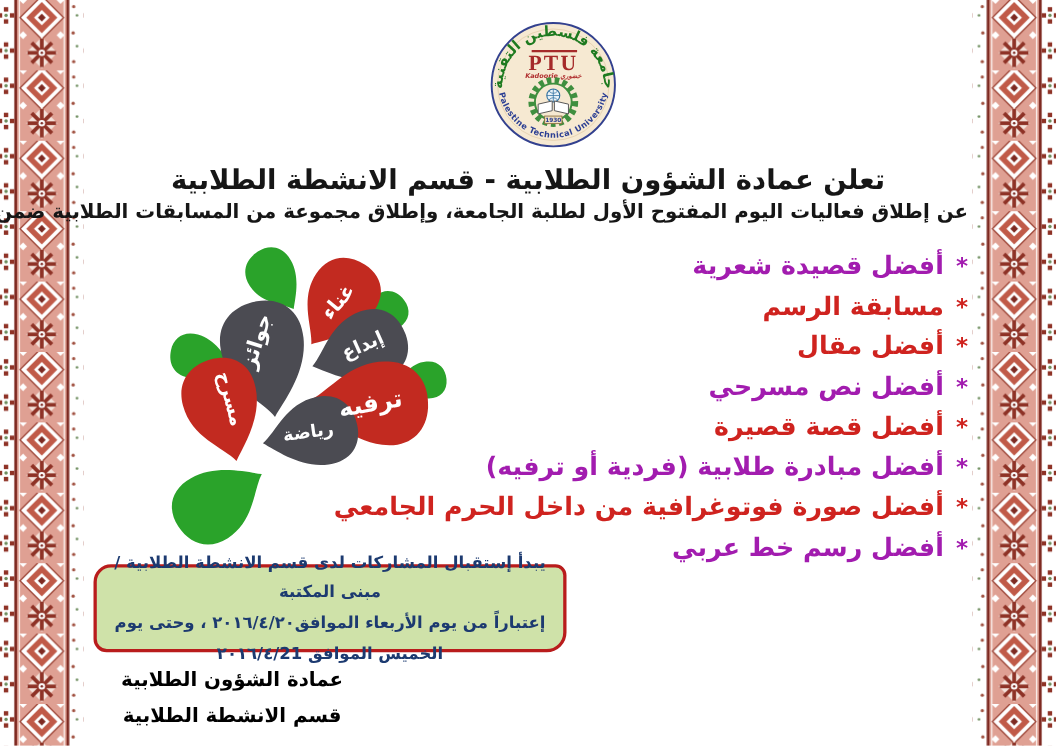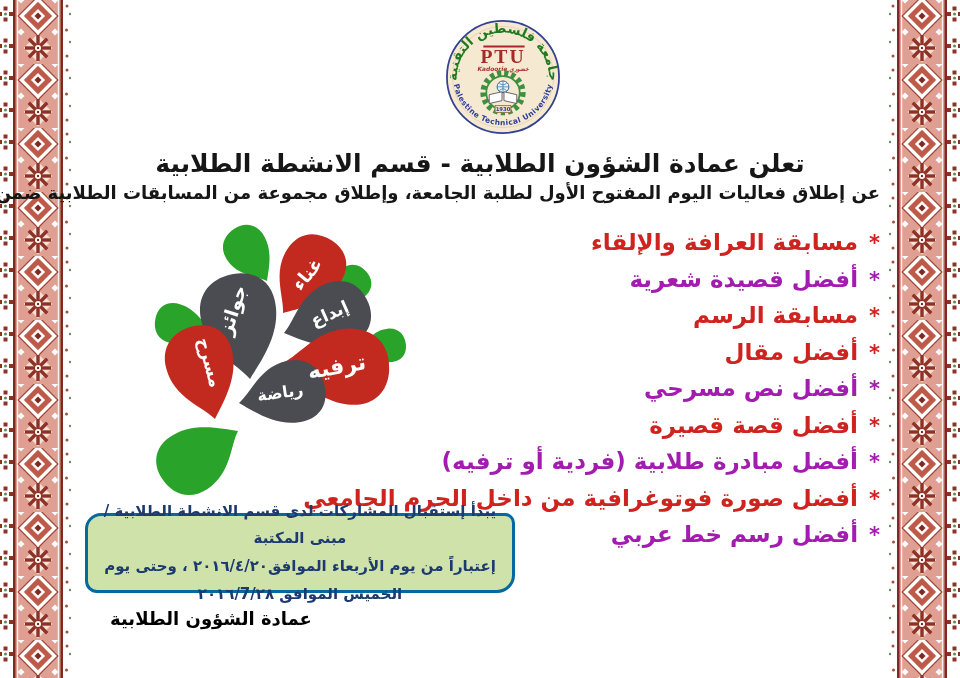--- a/index.html
+++ b/index.html
@@ -22,21 +22,21 @@
   #complist{right:80px;top:224px;direction:rtl;text-align:right;z-index:2;}
   #complist .item{height:36.5px;line-height:36.5px;font-weight:bold;font-size:23px;white-space:nowrap;}
   #complist .item.red{color:#cf231f;}
   #complist .item.gray{color:#a21caf;}
   #complist .star{padding-left:11px;font-size:21px;}
   
   #flourish{left:140px;top:224px;width:292px;height:292px;z-index:1;}
   #flourish text{font-family:"DejaVu Sans",sans-serif;font-weight:bold;fill:#ffffff;text-anchor:middle;}
   
   #notice{left:85px;top:513px;width:424px;height:74px;
-    background:#cfe2a9;border:3px solid #0369a1;
+    background:#cfe2a9;border:3px solid #b91c1c;
     border-radius:16px 10px 18px 12px;z-index:2;
     display:flex;flex-direction:column;justify-content:center;
     direction:rtl;text-align:center;color:#1c3a70;font-weight:bold;font-size:15px;line-height:1.85;}
   
   #footer{left:88px;top:603px;width:246px;direction:rtl;text-align:center;
     color:#000000;font-weight:bold;font-size:18px;line-height:1.75;z-index:2;}
 </style>
 </head>
 <body>
 
@@ -124,21 +124,20 @@
     <path d="M 74 78 L 61 75 L 61 84 L 74 87 Z" fill="#ffffff" stroke="#555" stroke-width="0.9"></path>
     <rect x="52" y="89" width="16" height="7" fill="#f0e0c0" stroke="#8a6a3a" stroke-width="0.8"></rect>
     <text x="60" y="94.5" text-anchor="middle" font-size="5.4" font-weight="bold" fill="#2c3f93">1930</text>
   </g>
 </svg>
 
 <div id="hdr1" class="abs hdr">تعلن عمادة الشؤون الطلابية - قسم الانشطة الطلابية</div>
 <div id="hdr2" class="abs hdr">عن إطلاق فعاليات اليوم المفتوح الأول لطلبة الجامعة، وإطلاق مجموعة من المسابقات الطلابية ضمن المحاور التالية :</div>
 
 <div id="complist" class="abs">
-  <div class="item red"><span class="star">*</span><span>مسابقة العرافة والإلقاء</span></div>
   <div class="item gray"><span class="star">*</span><span>أفضل قصيدة شعرية</span></div>
   <div class="item red"><span class="star">*</span><span>مسابقة الرسم</span></div>
   <div class="item red"><span class="star">*</span><span>أفضل مقال</span></div>
   <div class="item gray"><span class="star">*</span><span>أفضل نص مسرحي</span></div>
   <div class="item red"><span class="star">*</span><span>أفضل قصة قصيرة</span></div>
   <div class="item gray"><span class="star">*</span><span>أفضل مبادرة طلابية  (فردية أو ترفيه)</span></div>
   <div class="item red"><span class="star">*</span><span>أفضل صورة فوتوغرافية من داخل الحرم الجامعي</span></div>
   <div class="item gray"><span class="star">*</span><span>أفضل رسم خط عربي</span></div>
 </div>
 
@@ -187,18 +186,19 @@
   <text transform="translate(172 54) rotate(-50)" font-size="18">غناء</text>
   <text transform="translate(99 88) rotate(-72)" font-size="19">جوائز</text>
   <text transform="translate(192 95) rotate(-24)" font-size="17">إبداع</text>
   <text transform="translate(198 150) rotate(-10)" font-size="22">ترفيه</text>
   <text transform="translate(64 140) rotate(75)" font-size="17">مسرح</text>
   <text transform="translate(141 174) rotate(-8)" font-size="16">رياضة</text>
 </svg>
 
 <div id="notice" class="abs">
   <div>يبدأ إستقبال المشاركات لدى قسم الانشطة الطلابية / مبنى المكتبة</div>
-  <div>إعتباراً من يوم الأربعاء الموافق٢٠١٦/٤/٢٠ ، وحتى يوم الخميس الموافق ٢٠١٦/7/٢٨</div>
+  <div>إعتباراً من يوم الأربعاء الموافق٢٠١٦/٤/٢٠ ، وحتى يوم الخميس الموافق ٢٠١٦/٤/21</div>
 </div>
 
 <div id="footer" class="abs">
   <div>عمادة الشؤون الطلابية</div>
+  <div>قسم الانشطة الطلابية</div>
 </div>
 
 </body></html>

